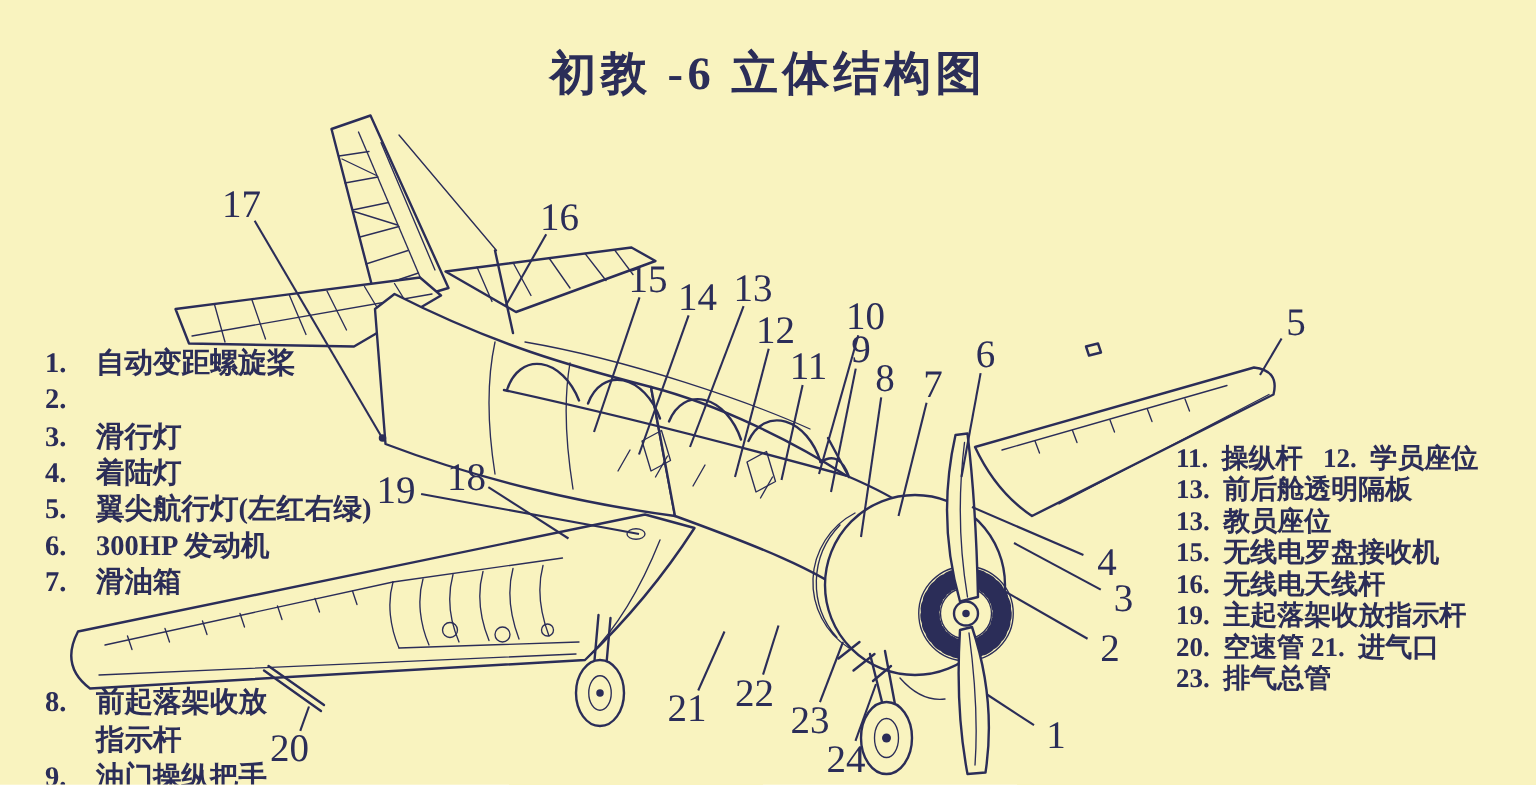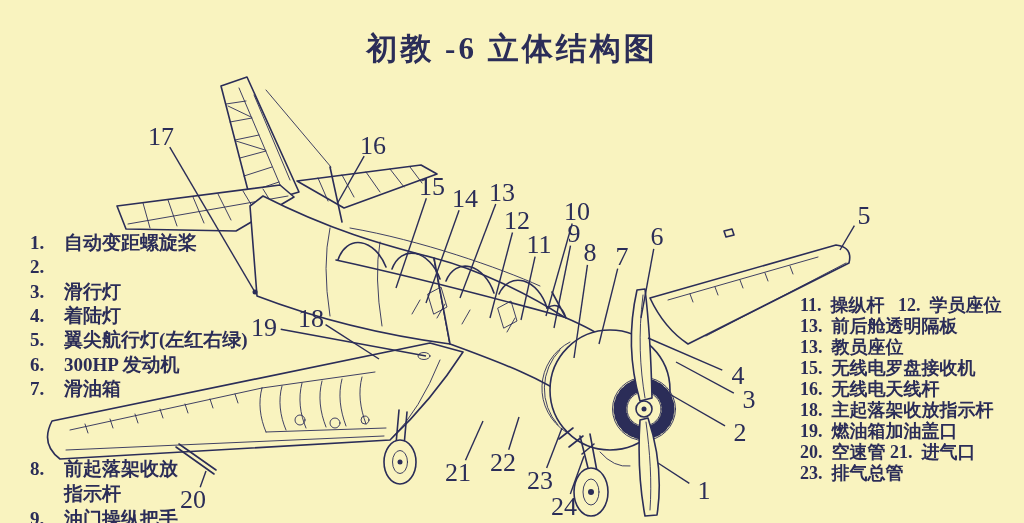--- a/index.html
+++ b/index.html
@@ -16,21 +16,21 @@
     letter-spacing:3px; color:var(--ink);
   }
   svg.diagram { position:absolute; inset:0; }
   .legend { position:absolute; line-height:1.28; font-weight:bold; }
   .legend .lrow { display:flex; white-space:pre; }
   .legend .lnum { flex:0 0 auto; text-align:left; }
   .legend-left-top    { left:30px; top:231px; font-size:19px; }
   .legend-left-bottom { left:30px; top:456px; font-size:19px; line-height:1.32; }
   .legend-left-top .lnum, .legend-left-bottom .lnum { width:34px; }
   .legend-right { left:784px; top:295px; font-size:18px; line-height:1.165; }
-  .legend-right .lrow { display:block; white-space:pre;margin-left:16px; }
+  .legend-right .lrow { display:block; white-space:pre; }
   .callout-num {
     font-family:"Liberation Serif","DejaVu Serif",serif;
     font-size:26px; fill:var(--ink);
     text-anchor:middle; dominant-baseline:central;
   }
   .leader { stroke:var(--ink); stroke-width:1.4; }
   g.art { stroke:var(--ink); fill:none; stroke-width:1.6;
           stroke-linecap:round; stroke-linejoin:round; }
   .thin { stroke-width:0.9; }
   .fillp { fill:var(--paper); }
@@ -268,23 +268,22 @@
 
       <div class="lrow">13.  前后舱透明隔板</div>
 
       <div class="lrow">13.  教员座位</div>
 
       <div class="lrow">15.  无线电罗盘接收机</div>
 
       <div class="lrow">16.  无线电天线杆</div>
 
 
-      <div class="lrow">18.  主起落架收放指示杆</div>
-
-      <div class="lrow">19.  燃油箱加油盖口</div>
+      <div class="lrow">19.  主起落架收放指示杆</div>
+
 
       <div class="lrow">20.  空速管 21.  进气口</div>
 
 
       <div class="lrow">23.  排气总管</div>
     </div>
 
 </div>
 
 </body></html>

